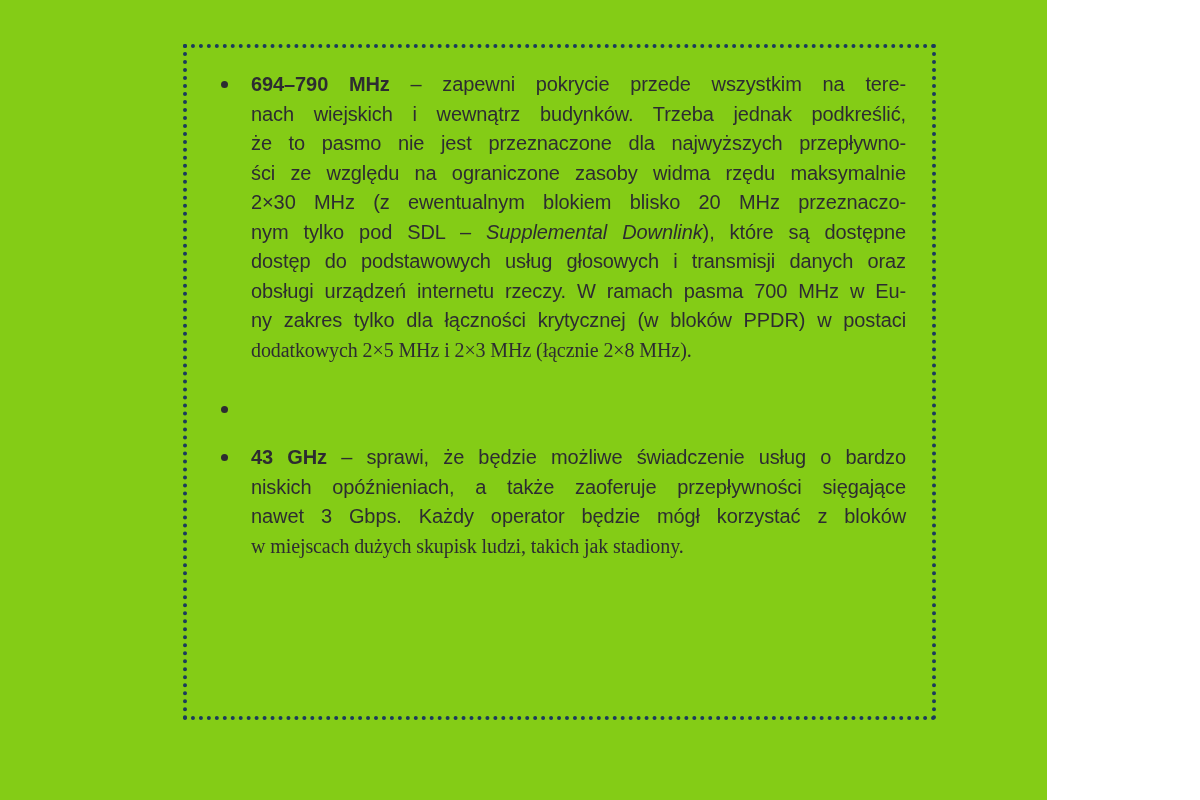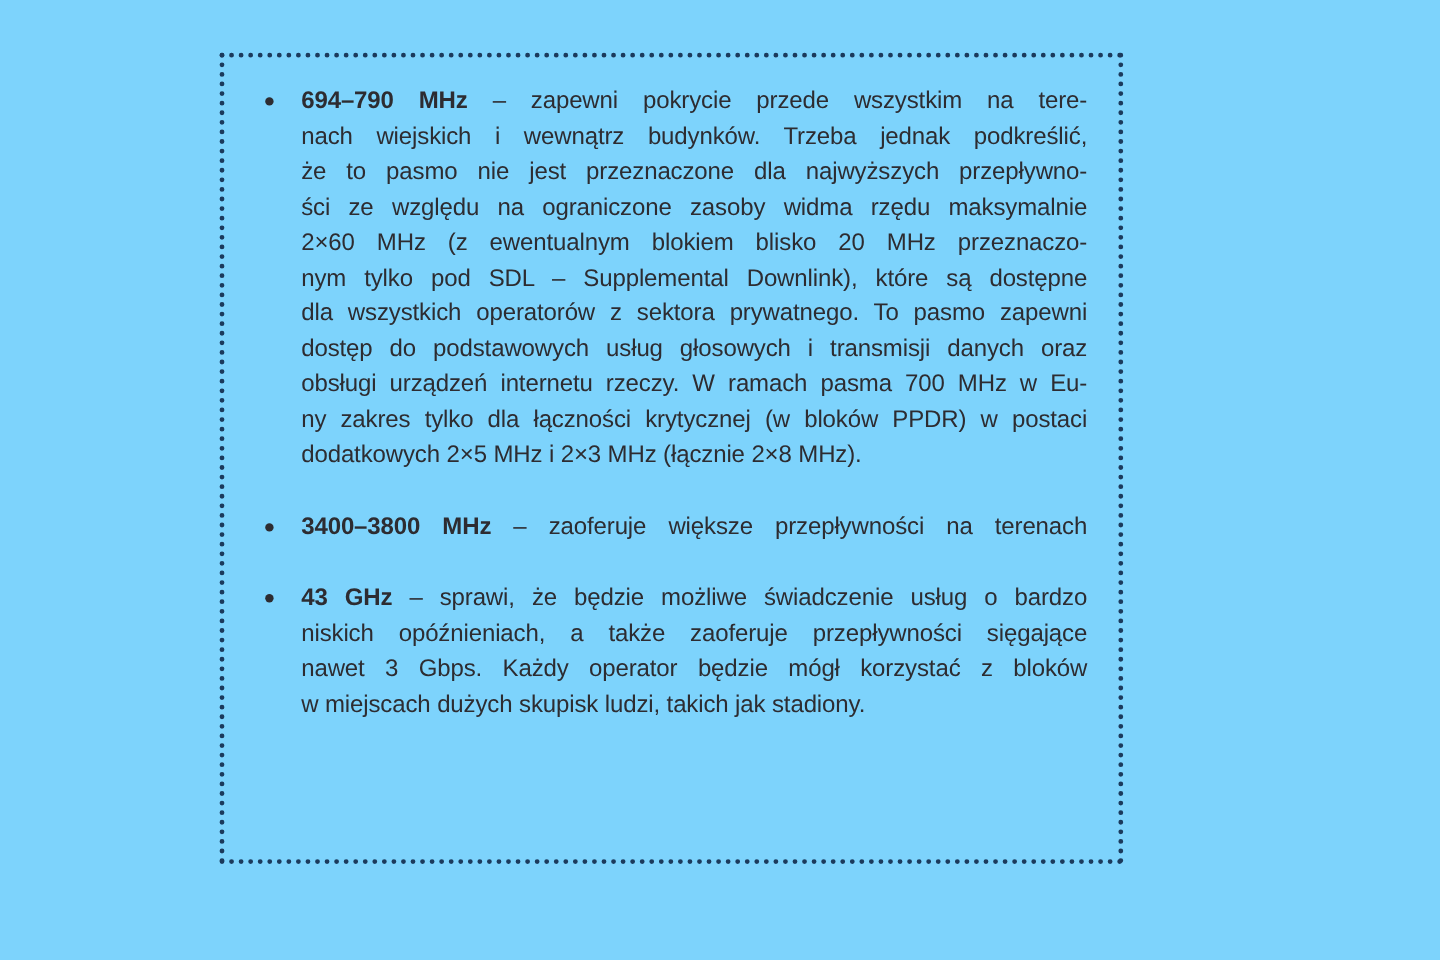--- a/index.html
+++ b/index.html
@@ -2,23 +2,23 @@
 <html><head>
 <meta charset="utf-8">
 <style>
   html, body {
     margin: 0;
     padding: 0;
     background: #ffffff;
   }
   .page {
     position: relative;
-    width: 1200px;
+    width: 1047px;
     height: 800px;
-    background: #7dd3fc;
+    background: #84cc16;
     font-family: "Liberation Sans", sans-serif;
     overflow: hidden;
   }
   .callout-box {
     position: absolute;
     left: 183px;
     top: 44px;
     width: 753px;
     height: 676px;
     box-sizing: border-box;
@@ -56,23 +56,24 @@
     color: #2d2c31;
     letter-spacing: -0.1px;
   }
   .line {
     text-align: justify;
     text-align-last: justify;
     white-space: normal;
   }
   .line.last {
     text-align-last: left;
+    font-family: Liberation Serif, serif;
   }
   .r-b { font-weight: 700; }
-  .r-i { }
+  .r-i { font-style: italic; }
   .r-sup {
     font-size: 0.58em;
     vertical-align: super;
     line-height: 0;
   }
 </style>
 </head>
 <body>
 
 <div class="page">
@@ -80,35 +81,33 @@
     <ul class="bullets">
         <li class="bullet-item">
           <span class="marker">
             <span class="dot" style="background: rgb(45, 44, 49);"></span>
           </span>
           <div class="text">
             <div class="line"><span class="r-b">694–790 MHz</span><span> – zapewni pokrycie przede wszystkim na tere-</span></div>
             <div class="line"><span>nach wiejskich i wewnątrz budynków. Trzeba jednak podkreślić,</span></div>
             <div class="line"><span>że to pasmo nie jest przeznaczone dla najwyższych przepływno-</span></div>
             <div class="line"><span>ści ze względu na ograniczone zasoby widma rzędu maksymalnie</span></div>
-            <div class="line"><span>2×60 MHz (z ewentualnym blokiem blisko 20 MHz przeznaczo-</span></div>
+            <div class="line"><span>2×30 MHz (z ewentualnym blokiem blisko 20 MHz przeznaczo-</span></div>
             <div class="line"><span>nym tylko pod SDL – </span><span class="r-i">Supplemental Downlink</span><span>), które są dostępne</span></div>
-            <div class="line"><span>dla wszystkich operatorów z sektora prywatnego. To pasmo zapewni</span></div>
             <div class="line"><span>dostęp do podstawowych usług głosowych i transmisji danych oraz</span></div>
             <div class="line"><span>obsługi urządzeń internetu rzeczy. W ramach pasma 700 MHz w Eu-</span></div>
             <div class="line"><span>ny zakres tylko dla łączności krytycznej (w bloków PPDR) w postaci</span></div>
             <div class="line last"><span>dodatkowych 2×5 MHz i 2×3 MHz (łącznie 2×8 MHz).</span></div>
           </div>
         </li>
         <li class="bullet-item">
           <span class="marker">
             <span class="dot" style="background: rgb(45, 44, 49);"></span>
           </span>
           <div class="text">
-            <div class="line"><span class="r-b">3400–3800 MHz</span><span> – zaoferuje większe przepływności na terenach</span></div>
           </div>
         </li>
         <li class="bullet-item">
           <span class="marker">
             <span class="dot" style="background: rgb(45, 44, 49);"></span>
           </span>
           <div class="text">
             <div class="line"><span class="r-b">43 GHz</span><span> – sprawi, że będzie możliwe świadczenie usług o bardzo</span></div>
             <div class="line"><span>niskich opóźnieniach, a także zaoferuje przepływności sięgające</span></div>
             <div class="line"><span>nawet 3 Gbps. Każdy operator będzie mógł korzystać z bloków</span></div>

